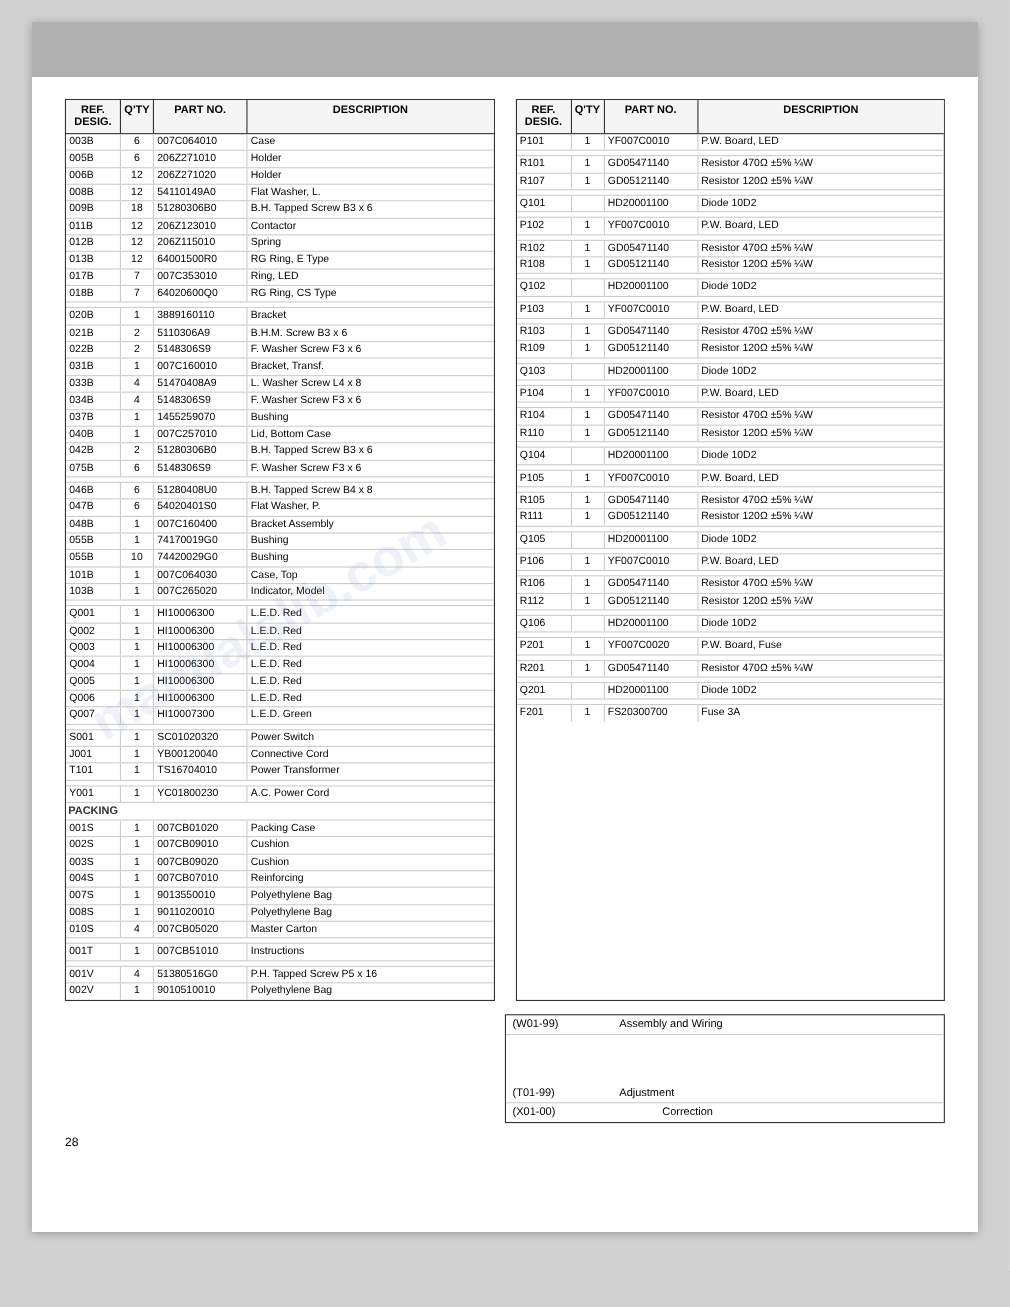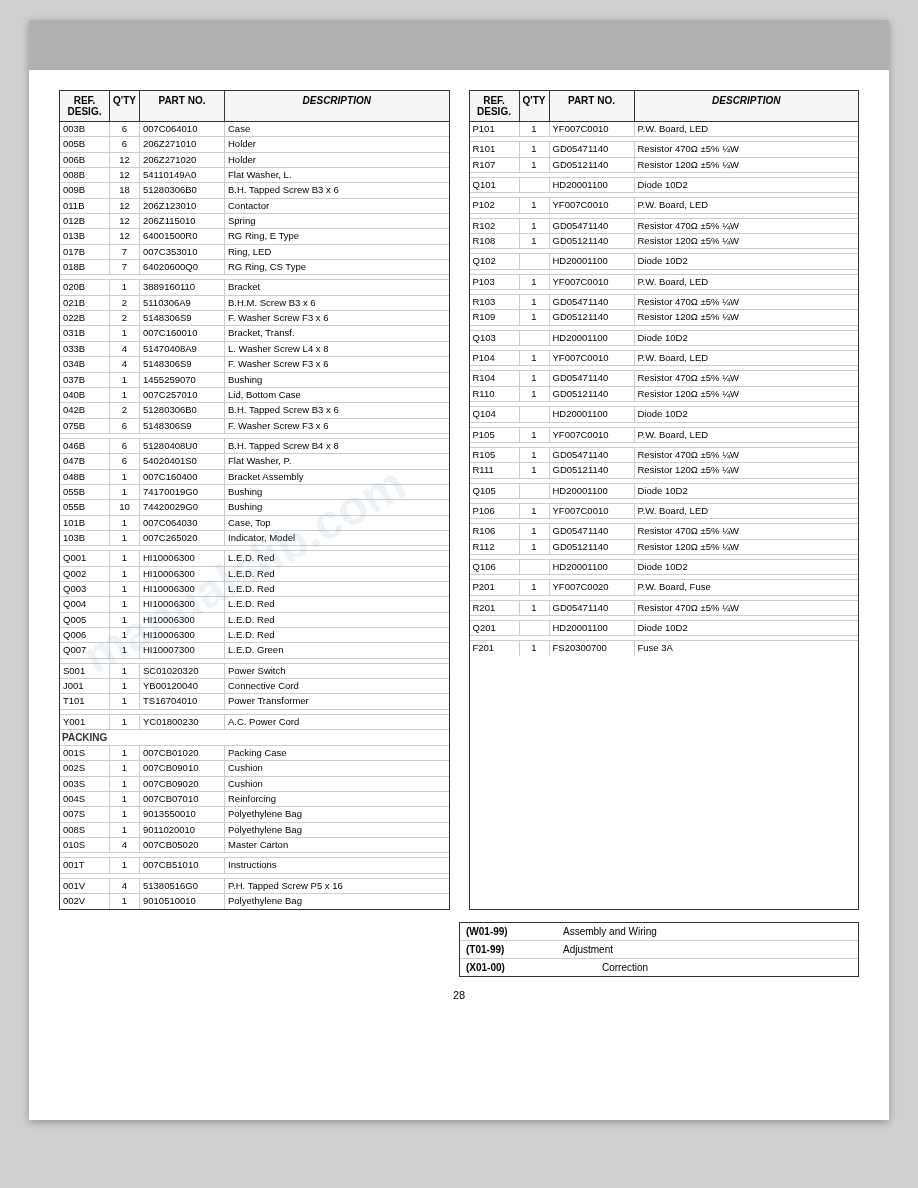--- a/index.html
+++ b/index.html
@@ -42,21 +42,21 @@
       border-bottom: 1px solid #333;
       background: #f5f5f5;
     }
     .col-header .cell {
       font-weight: bold;
       font-size: 10px;
       text-align: center;
       padding: 4px 2px;
       border-right: 1px solid #333;
     }
-    .col-header .cell:last-child { border-right: none; font-style: italic; }
+    .col-header .cell:last-child { border-right: none; }
     .cell-ref { width: 50px; }
     .cell-qty { width: 30px; }
     .cell-part { width: 85px; }
     .cell-desc { flex: 1; }
 
     .data-row {
       display: flex;
       border-bottom: 1px solid #ccc;
       min-height: 14px;
     }
@@ -72,25 +72,25 @@
     .data-row .cell-qty { width: 30px; text-align: center; }
     .data-row .cell-part { width: 85px; }
     .data-row .cell-desc { flex: 1; }
     .bottom-row {
       display: flex;
       border-bottom: 1px solid #ccc;
       padding: 3px 6px;
       font-size: 10px;
     }
     .bottom-row:last-child { border-bottom: none; gap: 39px; }
-    .bottom-row .bkey { width: 97px; font-weight: bold; }
+    .bottom-row .bkey { width: 97px; font-weight: normal; }
     .bottom-row .bval { flex: 1; }
 
     .page-num {
-      text-align: center;
+      text-align: left;
       margin-top: 12px;
       font-size: 11px;
     }
 
     .watermark {
       position: absolute;
       top: 50%;
       left: 25%;
       transform: translate(-50%, -50%) rotate(-30deg);
       font-size: 48px;
@@ -616,21 +616,21 @@
     </div>
   </div>
 
   <div style="display:flex; justify-content:flex-end; margin-top:12px;">
     <div style="width:50%; border:1px solid #333;">
       <div id="bottom-notes-body">
           <div class="bottom-row" style="border-bottom: 1px solid rgb(204, 204, 204);">
             <span class="bkey">(W01-99)</span>
             <span class="bval">Assembly and Wiring</span>
           </div>
-          <div class="bottom-row" style="border-bottom: 1px solid rgb(204, 204, 204);">
+          <div class="bottom-row" style="border-bottom: 1px solid rgb(204, 204, 204); margin-top: 44px;">
             <span class="bkey">(T01-99)</span>
             <span class="bval">Adjustment</span>
           </div>
           <div class="bottom-row">
             <span class="bkey">(X01-00)</span>
             <span class="bval">Correction</span>
           </div>
         </div>
     </div>
   </div>

